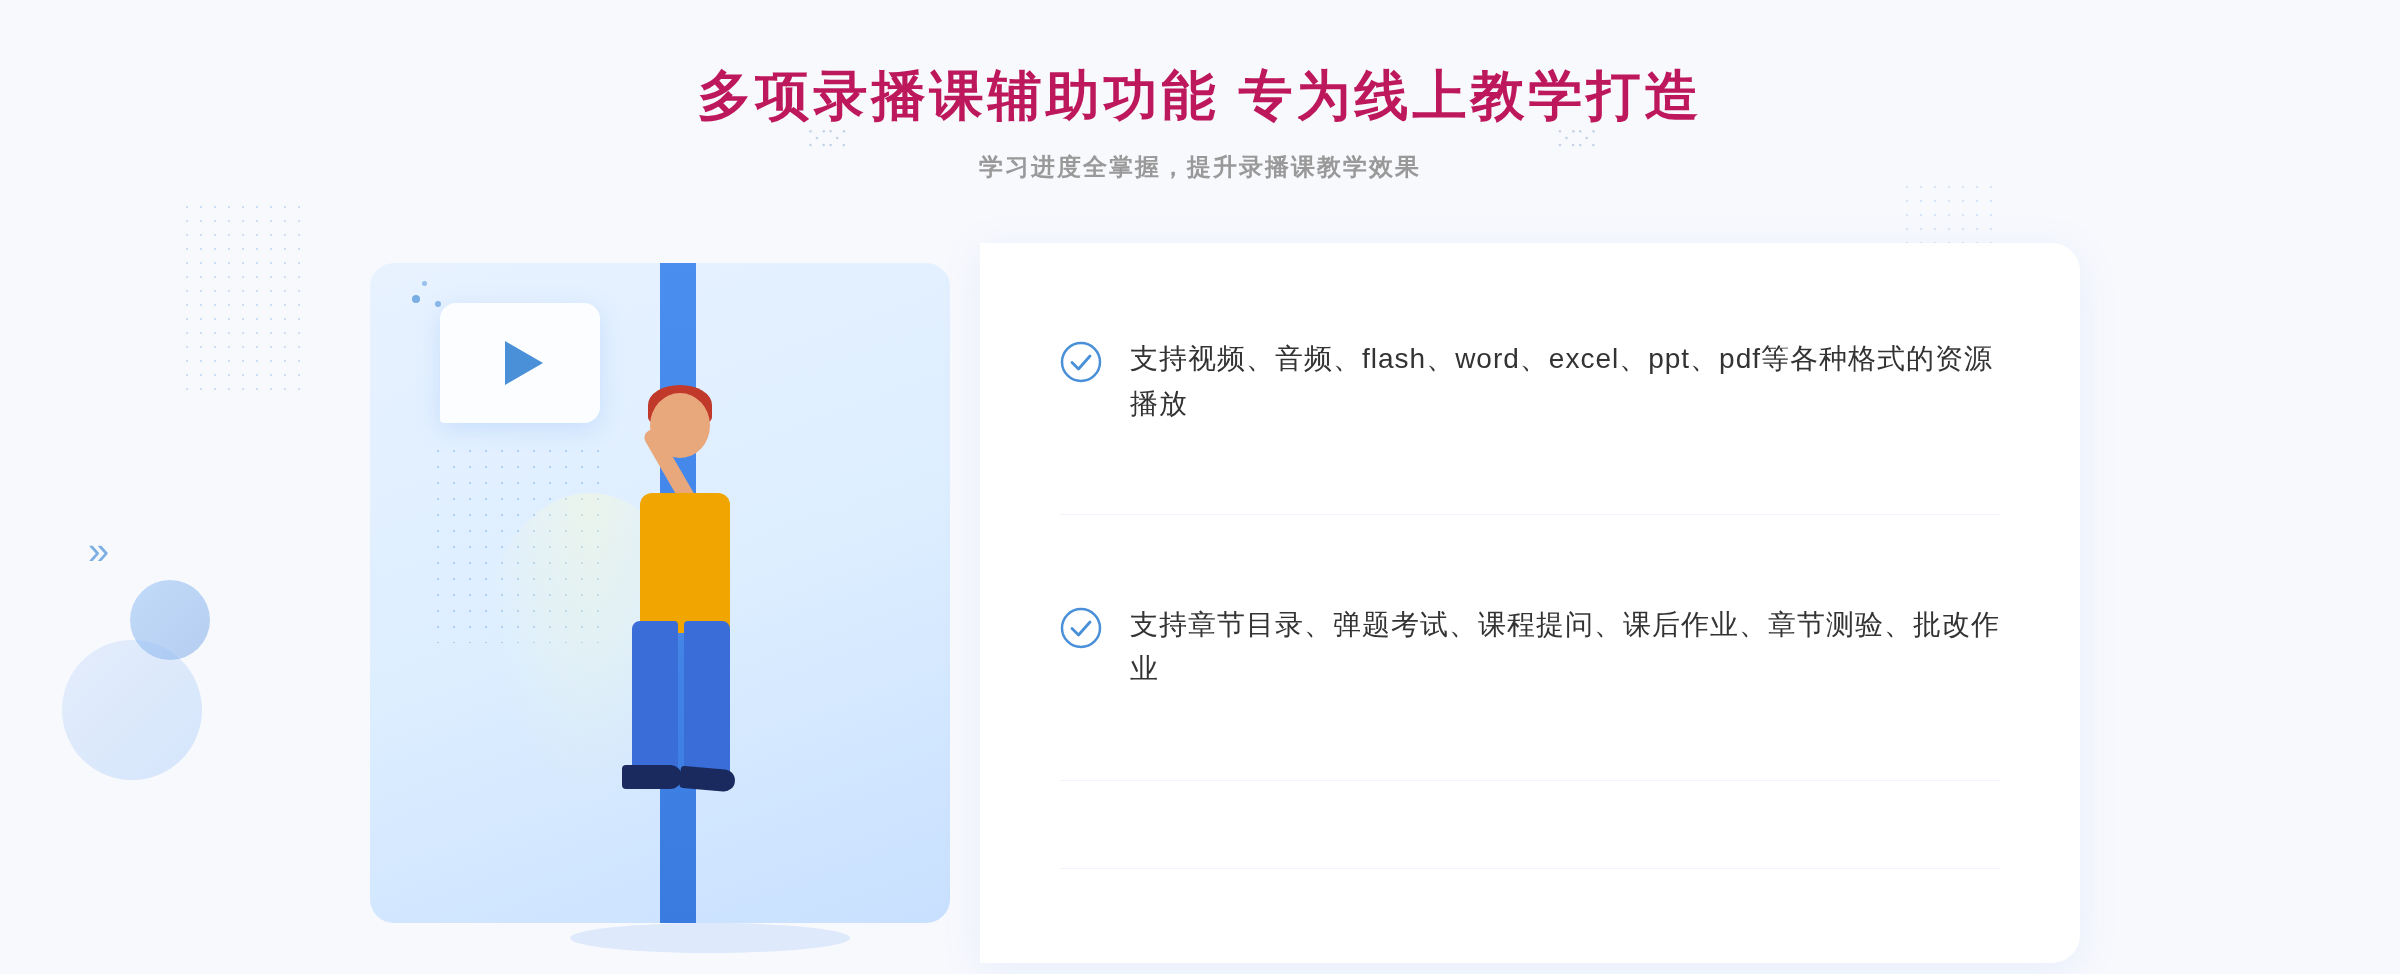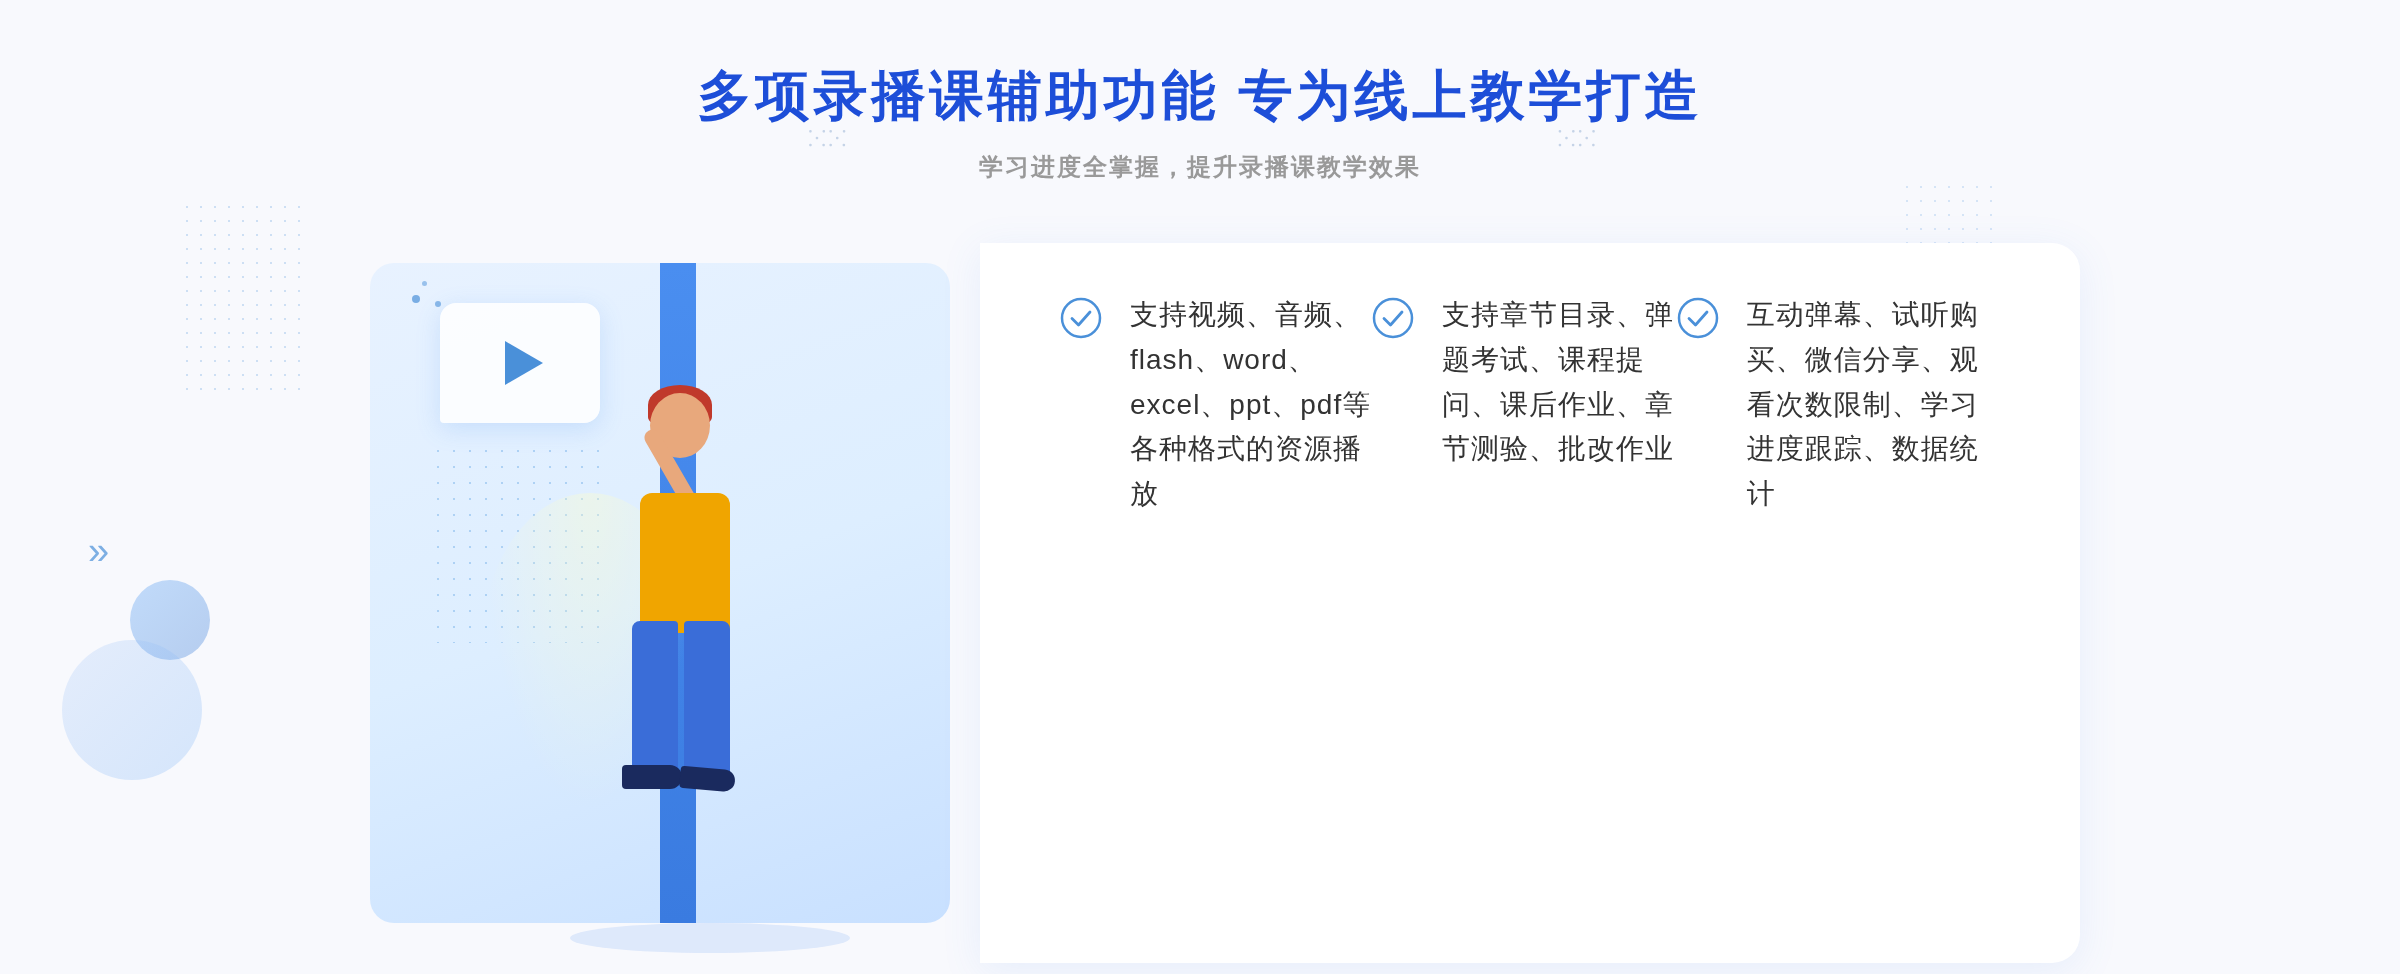--- a/index.html
+++ b/index.html
@@ -108,21 +108,21 @@
     .header-section {
       text-align: center;
       margin-bottom: 60px;
       position: relative;
       z-index: 2;
     }
 
     .main-title {
       font-size: 54px;
       font-weight: 700;
-      color: #1d4ed8;
+      color: #be185d;
       letter-spacing: 4px;
       margin-bottom: 18px;
     }
 
     .sub-title {
       font-size: 24px;
       color: #999;
       letter-spacing: 2px;
       font-weight: 700;
     }
@@ -337,20 +337,21 @@
       border-radius: 50%;
     }
 
     
     .features-panel {
       flex: 1;
       background: #ffffff;
       border-radius: 0 28px 28px 0;
       padding: 50px 80px;
       display: flex;
+      flex-direction: column;
       justify-content: space-around;
       box-shadow: 0 8px 40px rgba(74,142,240,0.10);
       margin-left: -20px;
       position: relative;
       z-index: 1;
     }
 
     .feature-item {
       display: flex;
       align-items: flex-start;
@@ -464,26 +465,17 @@
           </svg>
         </div>
         <span class="feature-text">支持章节目录、弹题考试、课程提问、课后作业、章节测验、批改作业</span>
       </div>
 
       <div class="feature-divider"></div>
 
 
       <div class="feature-divider"></div>
 
-      <div class="feature-item">
-        <div class="check-icon">
-          <svg viewBox="0 0 42 42" fill="none" xmlns="http://www.w3.org/2000/svg">
-            <circle cx="21" cy="21" r="19" stroke="#4a90d9" stroke-width="2.5" fill="none"></circle>
-            <path d="M12 21.5 L18.5 28 L30 15" stroke="#4a90d9" stroke-width="2.8" stroke-linecap="round" stroke-linejoin="round"></path>
-          </svg>
-        </div>
-        <span class="feature-text">互动弹幕、试听购买、微信分享、观看次数限制、学习进度跟踪、数据统计</span>
-      </div>
 
     </div>
   </div>
 
 </div>
 
 </body></html>

